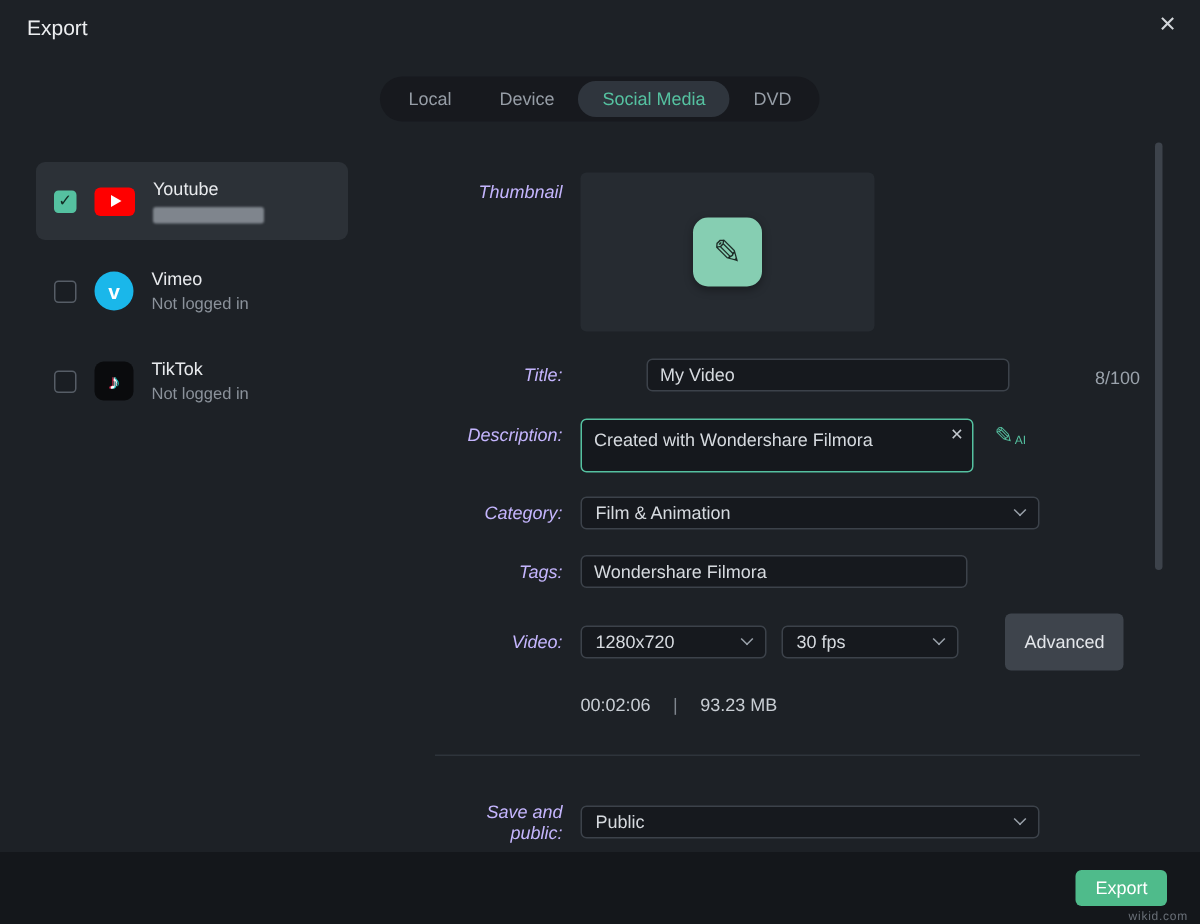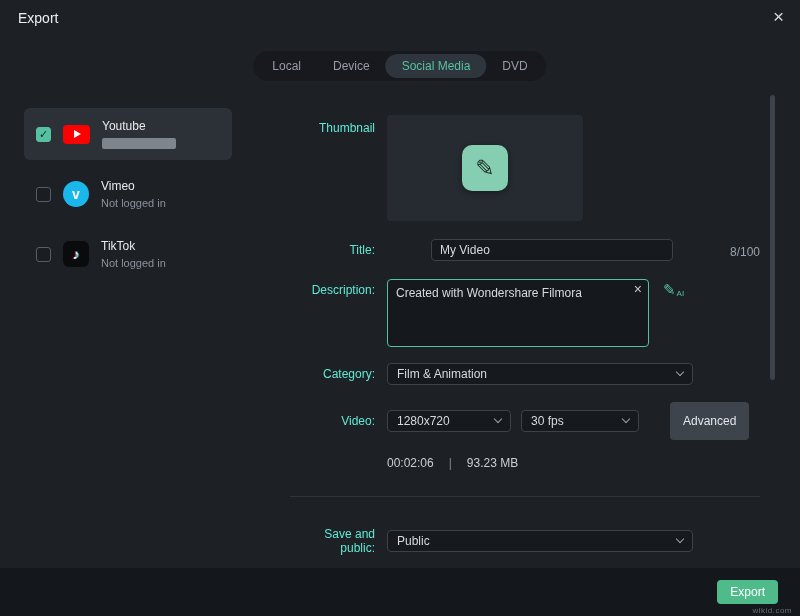--- a/index.html
+++ b/index.html
@@ -33,33 +33,33 @@
   .tiktok-icon{ width:26px; height:26px; border-radius:6px; background:#0a0b0d; color:#fff; font-size:14px;
     text-shadow:1px 0 0 rgba(37,244,238,.8), -1px 0 0 rgba(254,44,85,.8);}
   .acct-text{ margin-left:12px; display:flex; flex-direction:column;}
   .acct-name{ font-size:12px; color:#e8eaed;}
   .acct-status{ font-size:11px; color:#8b929b; margin-top:4px;}
   .redacted{ width:74px; height:11px; background:#7f858d; border-radius:2px; margin-top:5px; filter:blur(.6px);}
 
   
   .content{ position:absolute; left:290px; top:115px; width:470px; display:flex; flex-direction:column;}
   .row{ display:flex; align-items:flex-start;}
-  .lbl{ width:85px; text-align:right; margin-right:12px; font-size:12px; color:#5eead4; flex:none; padding-top:4px;}
+  .lbl{ width:85px; text-align:right; margin-right:12px; font-size:12px; color:#c4b5fd; flex:none; padding-top:4px;font-style:italic;}
   .row-thumb{ margin-bottom:18px;}
   .thumb{ width:196px; height:106px; background:#262b31; border-radius:4px; display:flex; align-items:center; justify-content:center; cursor:pointer;}
   .thumb-icon{ width:46px; height:46px; background:#86ceb2; border-radius:10px; display:flex; align-items:center; justify-content:center;
     font-size:23px; color:#1c2b25; box-shadow:0 2px 6px rgba(0,0,0,.35);}
   .row-title{ margin-bottom:18px; align-items:center;gap:44px;}
   .row-title .lbl{ padding-top:0;}
   .text-input{ width:258px; height:22px; background:#16191e; border:1px solid #3c424a; border-radius:4px;
     font-size:12px; color:#d6dadf; padding:0 8px; font-family:inherit; outline:none;}
   .counter{ font-size:12px; color:#9aa2ab; margin-left:13px; padding-top:3px;}
   .row-desc{ margin-bottom:16px;}
   .ta-wrap{ position:relative; width:262px;}
-  .desc-ta{ width:262px; height:68px; background:#15181d; border:1px solid #55c1a0; border-radius:4px;
+  .desc-ta{ width:262px; height:36px; background:#15181d; border:1px solid #55c1a0; border-radius:4px;
     color:#d6dadf; font-size:12px; padding:6px 40px 6px 8px; resize:none; font-family:inherit; outline:none; display:block;}
   .clear-x{ position:absolute; top:3px; right:7px; color:#c3c8ce; font-size:14px; cursor:pointer; line-height:1;}
   .ai-edit{ margin-left:14px; color:#55c1a0; font-size:15px; padding-top:2px; cursor:pointer; display:flex; align-items:flex-end;}
   .ai-edit .ai-txt{ font-size:8px; margin-left:1px; margin-bottom:1px;}
   .row-category{ margin-bottom:17px; align-items:center;} .row-category .lbl{padding-top:0;}
   .row-tags{ margin-bottom:17px; align-items:center;} .row-tags .lbl{padding-top:0;}
   .row-video{ margin-bottom:16px; align-items:center;} .row-video .lbl{padding-top:0;}
   .select{ display:flex; align-items:center; justify-content:space-between; height:22px; background:#16191e;
     border:1px solid #3c424a; border-radius:4px; font-size:12px; color:#d6dadf; padding:0 9px; width:306px; cursor:pointer;}
   .chev{ width:6px; height:6px; border-right:1.4px solid #9aa2ab; border-bottom:1.4px solid #9aa2ab;
@@ -165,20 +165,24 @@
     </div>
 
     <div class="row row-category">
       <div class="lbl">Category:</div>
       <div class="select">
         <span>Film &amp; Animation</span>
         <span class="chev"></span>
       </div>
     </div>
 
+    <div class="row row-tags">
+      <div class="lbl">Tags:</div>
+      <input class="text-input" type="text" value="Wondershare Filmora" style="">
+    </div>
 
     <div class="row row-video">
       <div class="lbl">Video:</div>
       <div class="select res">
         <span>1280x720</span>
         <span class="chev"></span>
       </div>
       <div class="select fps">
         <span>30 fps</span>
         <span class="chev"></span>

